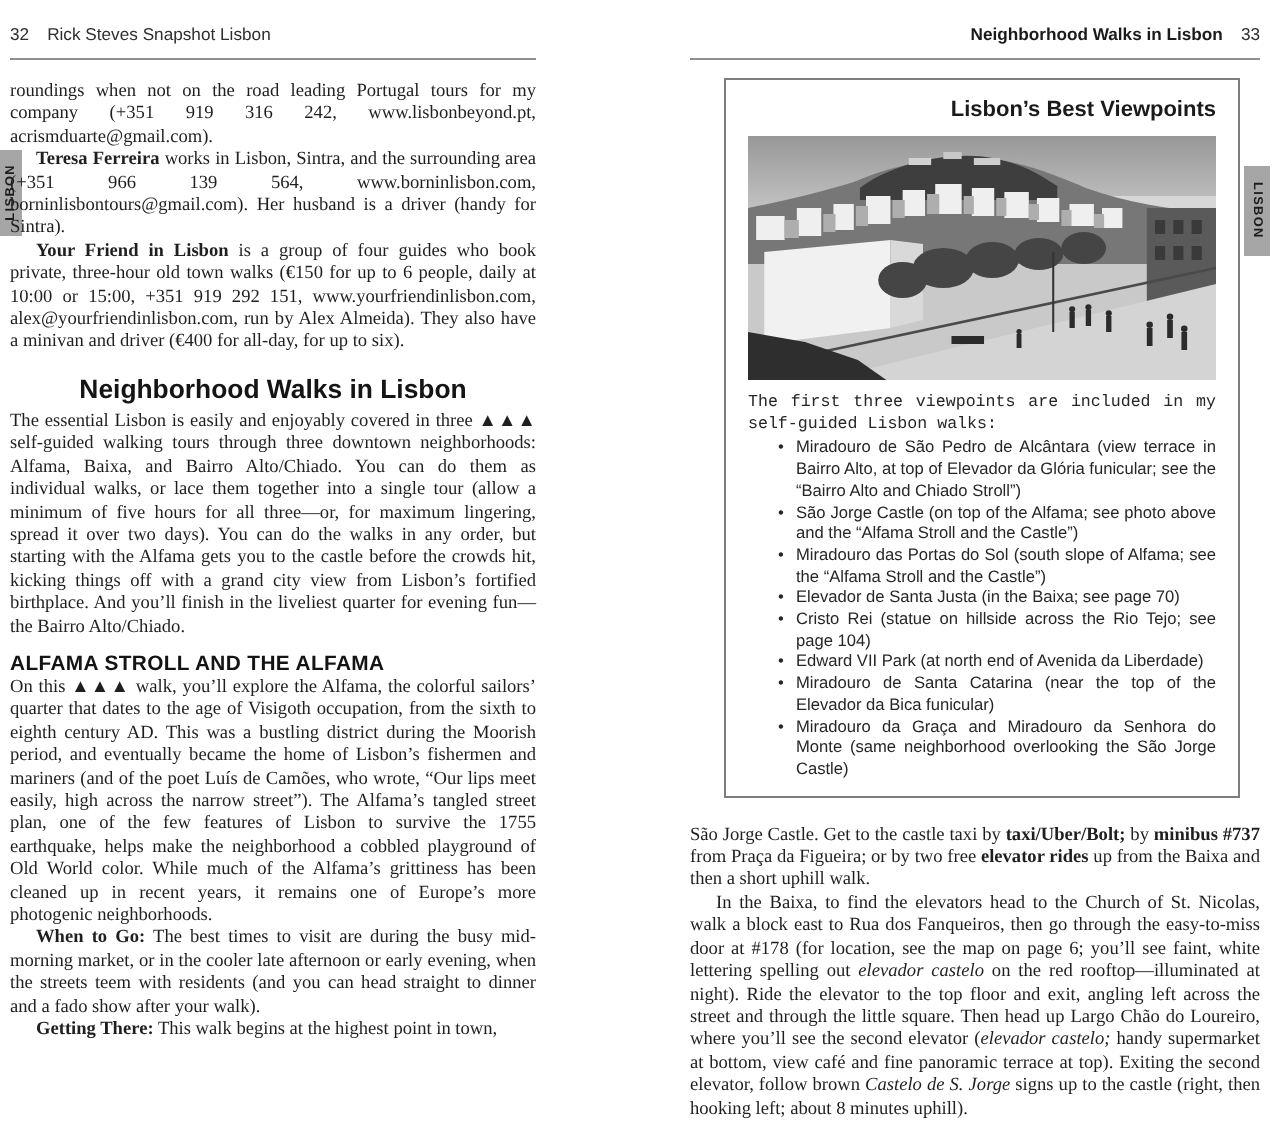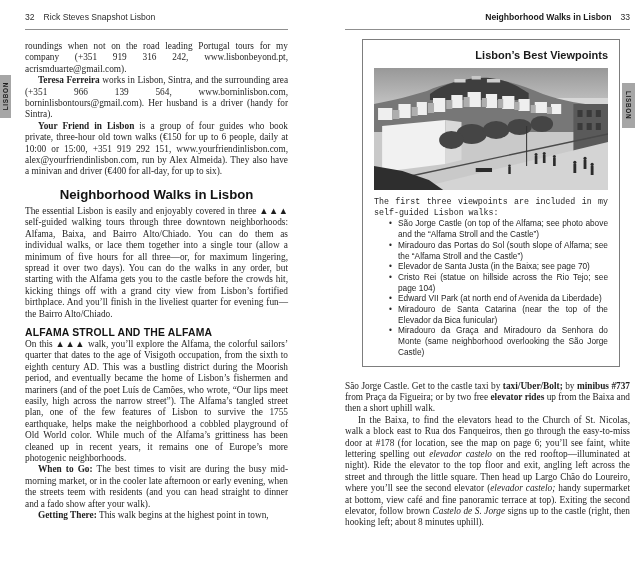--- a/index.html
+++ b/index.html
@@ -9,21 +9,21 @@
   
   .tab { position:absolute; background:#a6a6a6; color:#1c1c1c;
          font-family:"Liberation Sans","DejaVu Sans",sans-serif; font-weight:bold;
          font-size:6.4px; letter-spacing:0.7px; display:flex; align-items:center; justify-content:center; }
   .tab-left  { left:0;  top:75px; width:11px; height:43px; }
   .tab-left span  { writing-mode:vertical-rl; transform:rotate(180deg); }
   .tab-right { left:622px; top:83px; width:13px; height:45px; }
   .tab-right span { writing-mode:vertical-rl; }
 
   .page { position:absolute; top:12px; }
-  .page-left  { left:25px;  width:263px; }
+  .page-left  { left:5px;  width:263px; }
   .page-right { left:345px; width:285px; }
 
   .pg-header { display:flex; align-items:baseline; gap:9px; height:13px;
                font-family:"Liberation Sans","DejaVu Sans",sans-serif; font-size:8.6px; color:#2e2e2e; }
   .pg-header.right { justify-content:flex-end; }
   .pg-header .bold { font-weight:bold; color:#1a1a1a; }
   .rule { border-bottom:1.2px solid #8f8f8f; margin-top:4px; }
 
   
   .content { margin-top:11px; }
@@ -168,20 +168,21 @@
             <circle cx="207.4" cy="90.4" r="1.6"></circle>
           <rect x="213" y="98" width="2.8" height="9"></rect>
             <circle cx="214.4" cy="96.4" r="1.6"></circle>
           <rect x="132" y="99" width="2.4" height="7"></rect>
             <circle cx="133.2" cy="97.8" r="1.3"></circle>
         </g>
       </svg>
     </div>
     <p class="sidebar-intro">The first three viewpoints are included in my self-guided Lisbon walks:</p>
     <ul id="sidebar-bullets">
+        <li>Miradouro de São Pedro de Alcântara (view terrace in Bairro Alto, at top of Elevador da Glória funicular; see the “Bairro Alto and Chiado Stroll”)</li>
         <li>São Jorge Castle (on top of the Alfama; see photo above and the “Alfama Stroll and the Castle”)</li>
         <li>Miradouro das Portas do Sol (south slope of Alfama; see the “Alfama Stroll and the Castle”)</li>
         <li>Elevador de Santa Justa (in the Baixa; see page 70)</li>
         <li>Cristo Rei (statue on hillside across the Rio Tejo; see page 104)</li>
         <li>Edward VII Park (at north end of Avenida da Liberdade)</li>
         <li>Miradouro de Santa Catarina (near the top of the Elevador da Bica funicular)</li>
         <li>Miradouro da Graça and Miradouro da Senhora do Monte (same neighborhood overlooking the São Jorge Castle)</li>
       </ul>
   </section>
 

